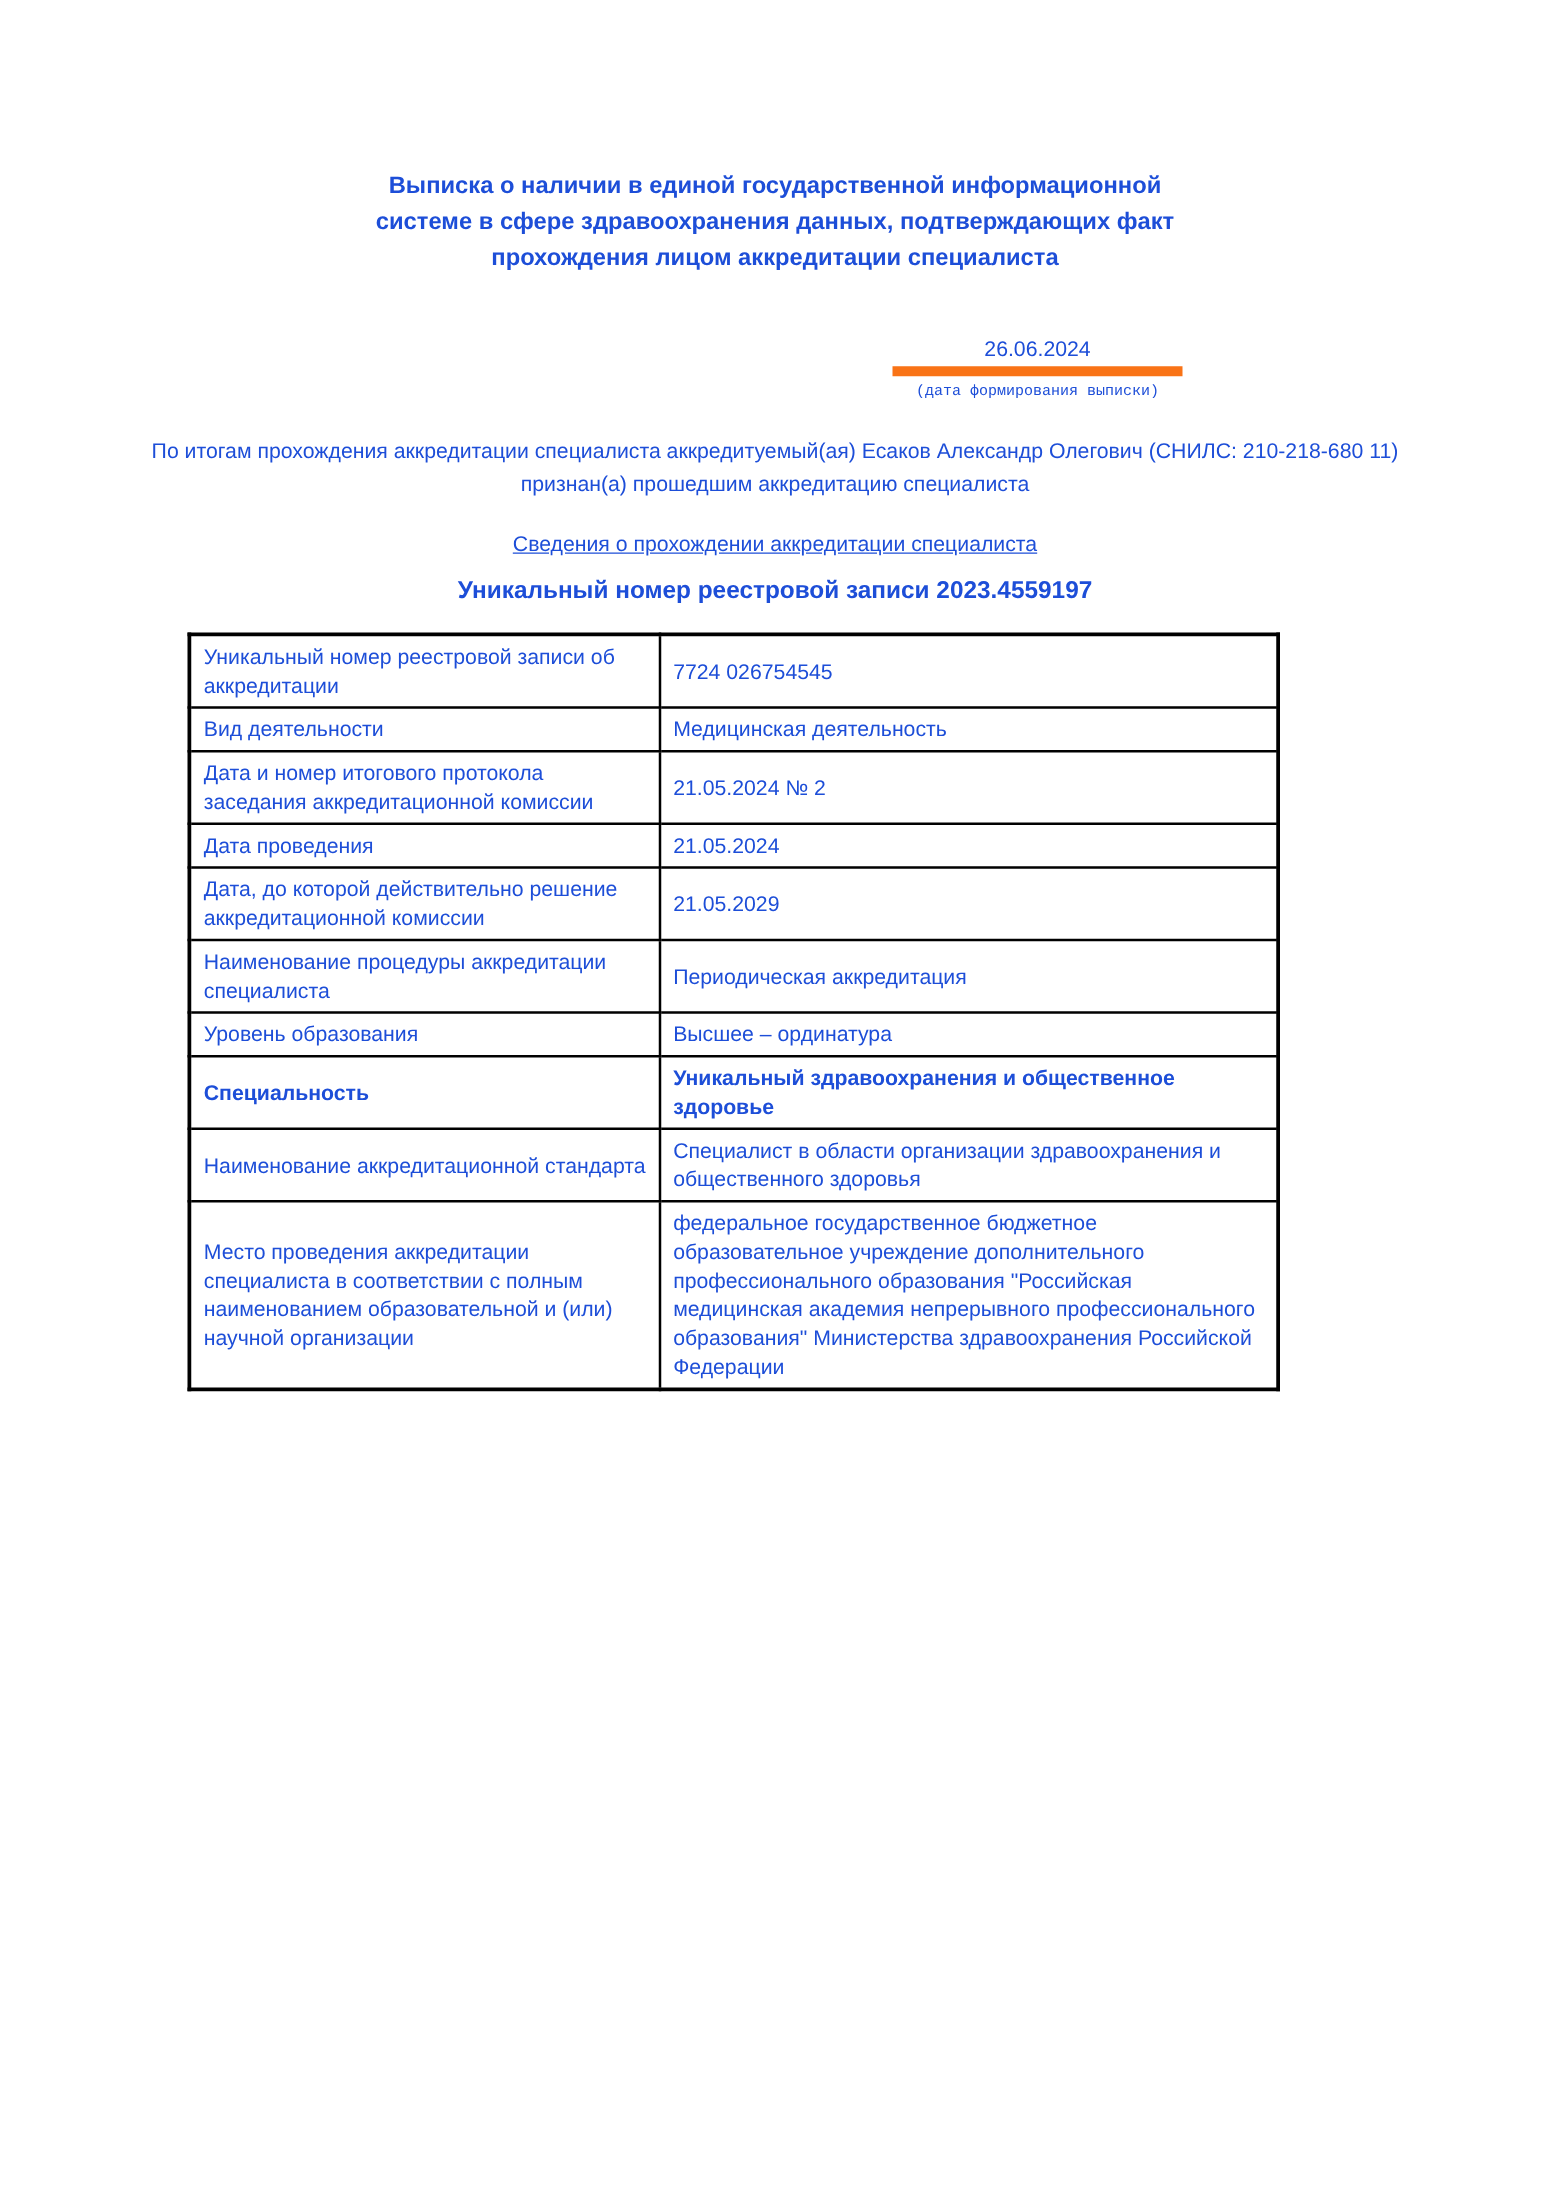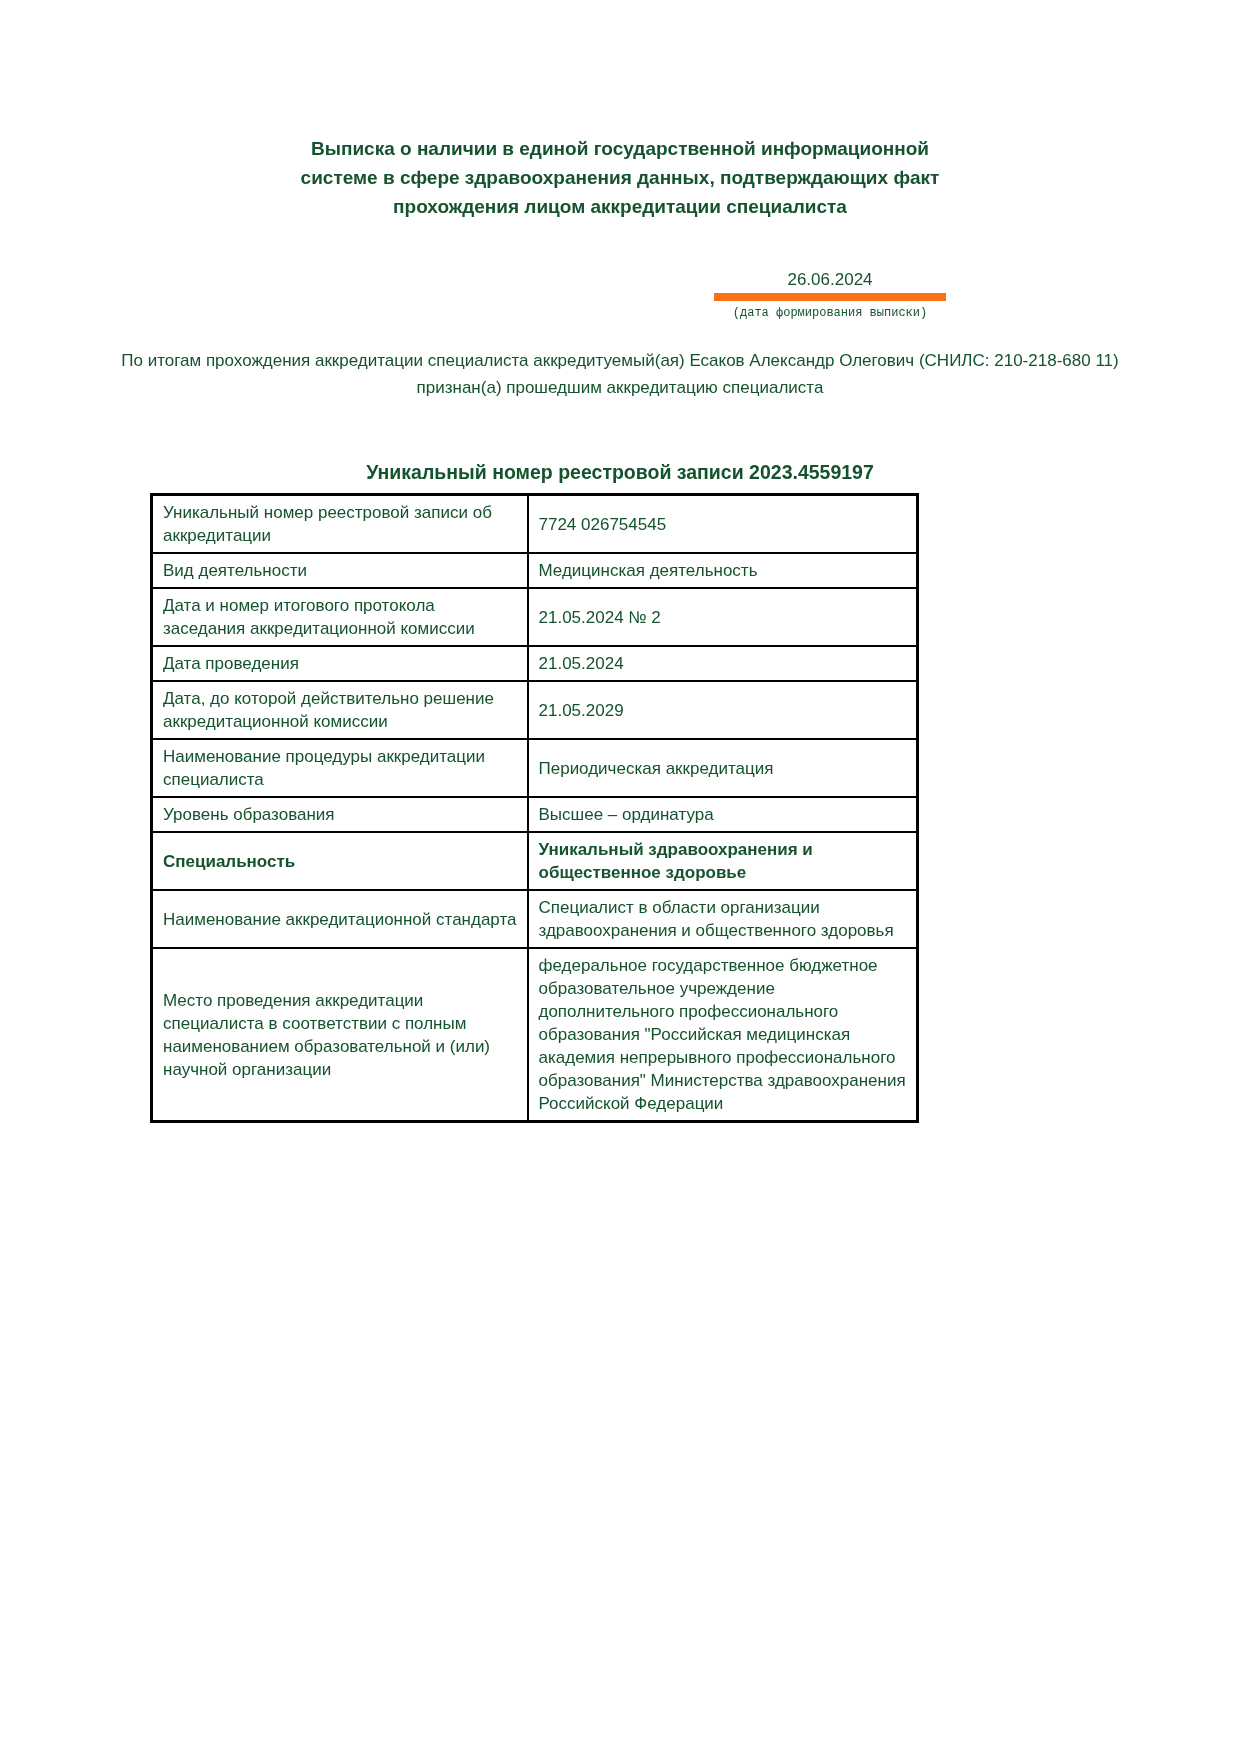--- a/index.html
+++ b/index.html
@@ -6,21 +6,21 @@
     margin: 0;
     padding: 0;
     background: #ffffff;
   }
   .page {
     position: relative;
     width: 1240px;
     height: 1755px;
     margin: 0 auto;
     background: #ffffff;
-    color: #14532d;
+    color: #1d4ed8;
     font-family: "Liberation Sans", "DejaVu Sans", sans-serif;
     overflow: hidden;
   }
 
   
   .doc-title {
     position: absolute;
     top: 134px;
     left: 0;
     width: 100%;
@@ -82,23 +82,23 @@
     left: 0;
     width: 100%;
     text-align: center;
     font-size: 19.5px;
     font-weight: bold;
   }
 
   
   table.acc-table {
     position: absolute;
-    top: 493px;
+    top: 506px;
     left: 150px;
-    width: 769px;
+    width: 874px;
     border-collapse: collapse;
     table-layout: fixed;
     border: 3px solid #000000;
     font-size: 17px;
     line-height: 23px;
   }
   table.acc-table td {
     border: 2px solid #000000;
     padding: 5px 10px;
     vertical-align: middle;
@@ -126,20 +126,21 @@
     <div>прохождения лицом аккредитации специалиста</div>
   </div>
 
   <div class="date-block">
     <span class="date-value">26.06.2024</span>
     <span class="date-caption">(дата формирования выписки)</span>
   </div>
 
   <div class="intro">По итогам прохождения аккредитации специалиста аккредитуемый(ая) Есаков Александр Олегович (СНИЛС: 210-218-680 11) признан(а) прошедшим аккредитацию специалиста</div>
 
+  <div class="section-heading">Сведения о прохождении аккредитации специалиста</div>
 
   <div class="registry-heading">Уникальный номер реестровой записи 2023.4559197</div>
 
   <table class="acc-table">
     <colgroup>
       <col style="width:376px">
       <col>
     </colgroup>
     <tbody>
         <tr>

